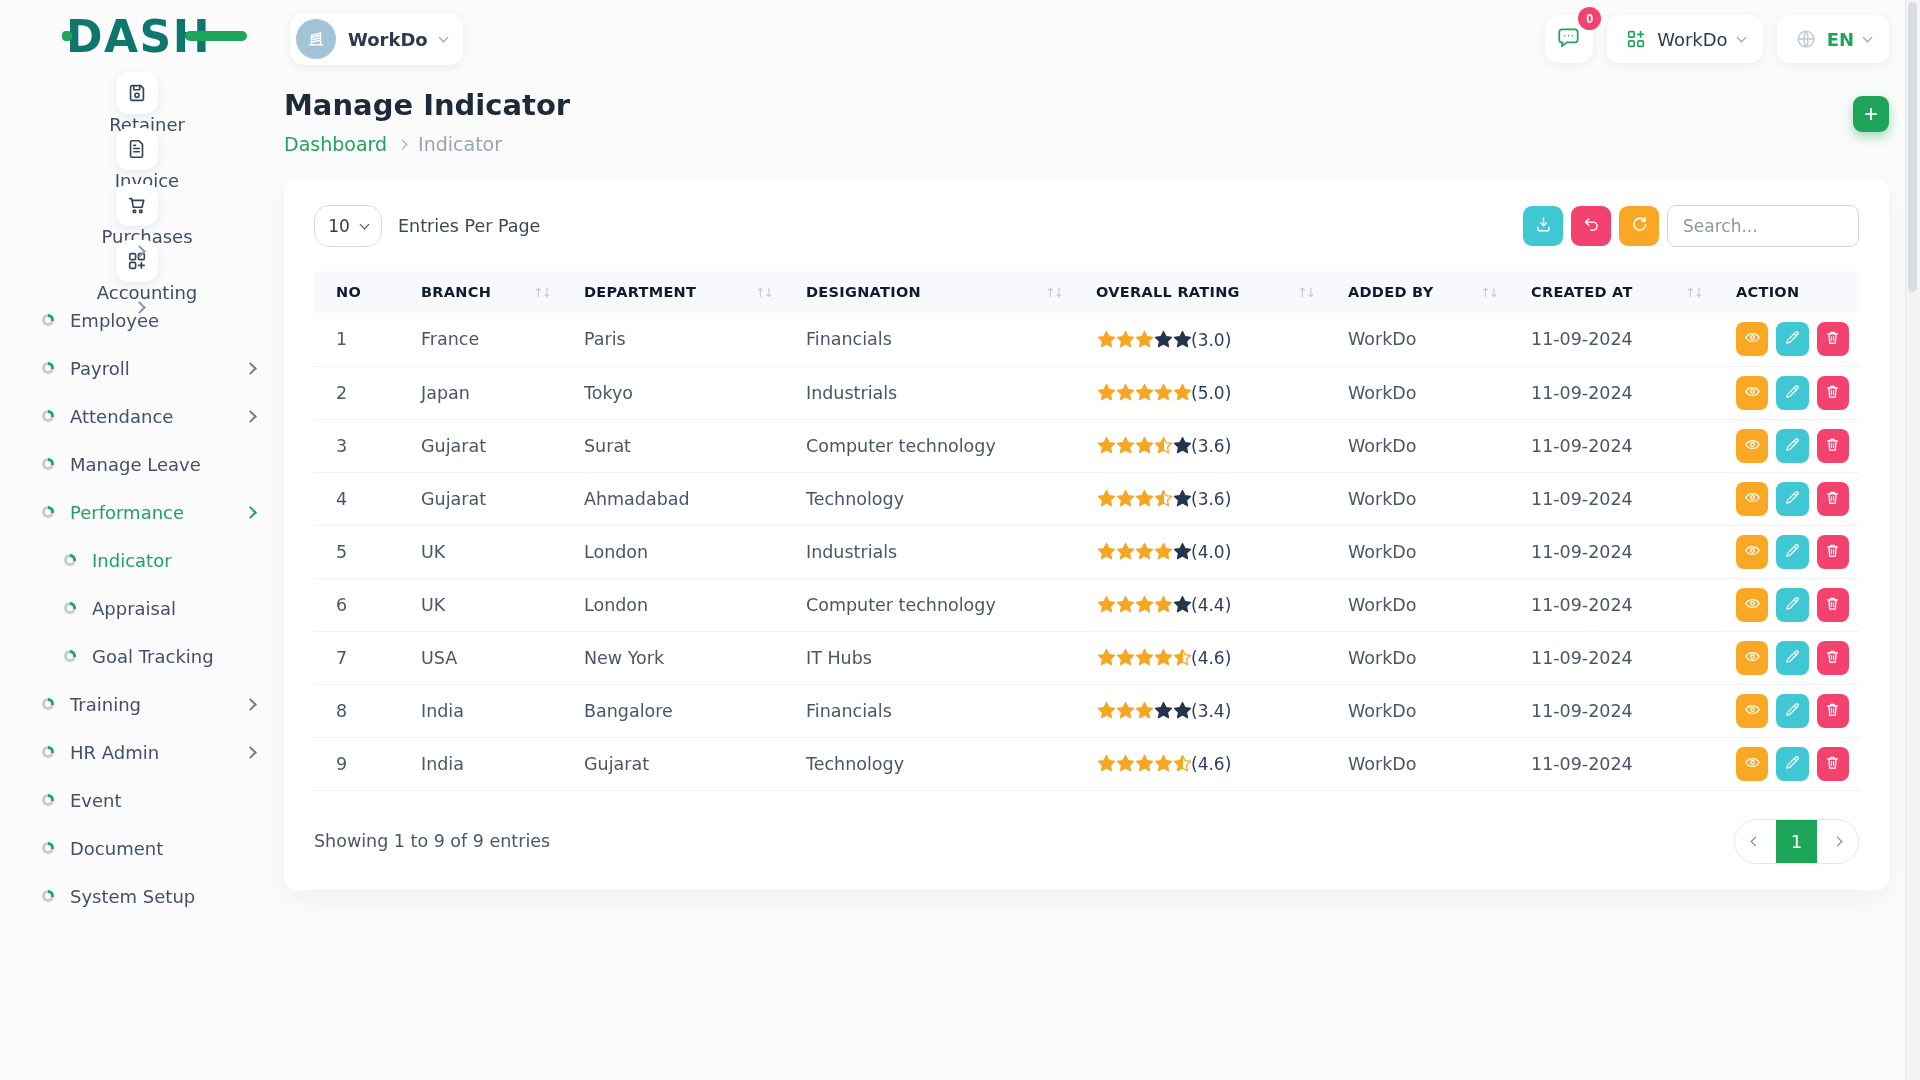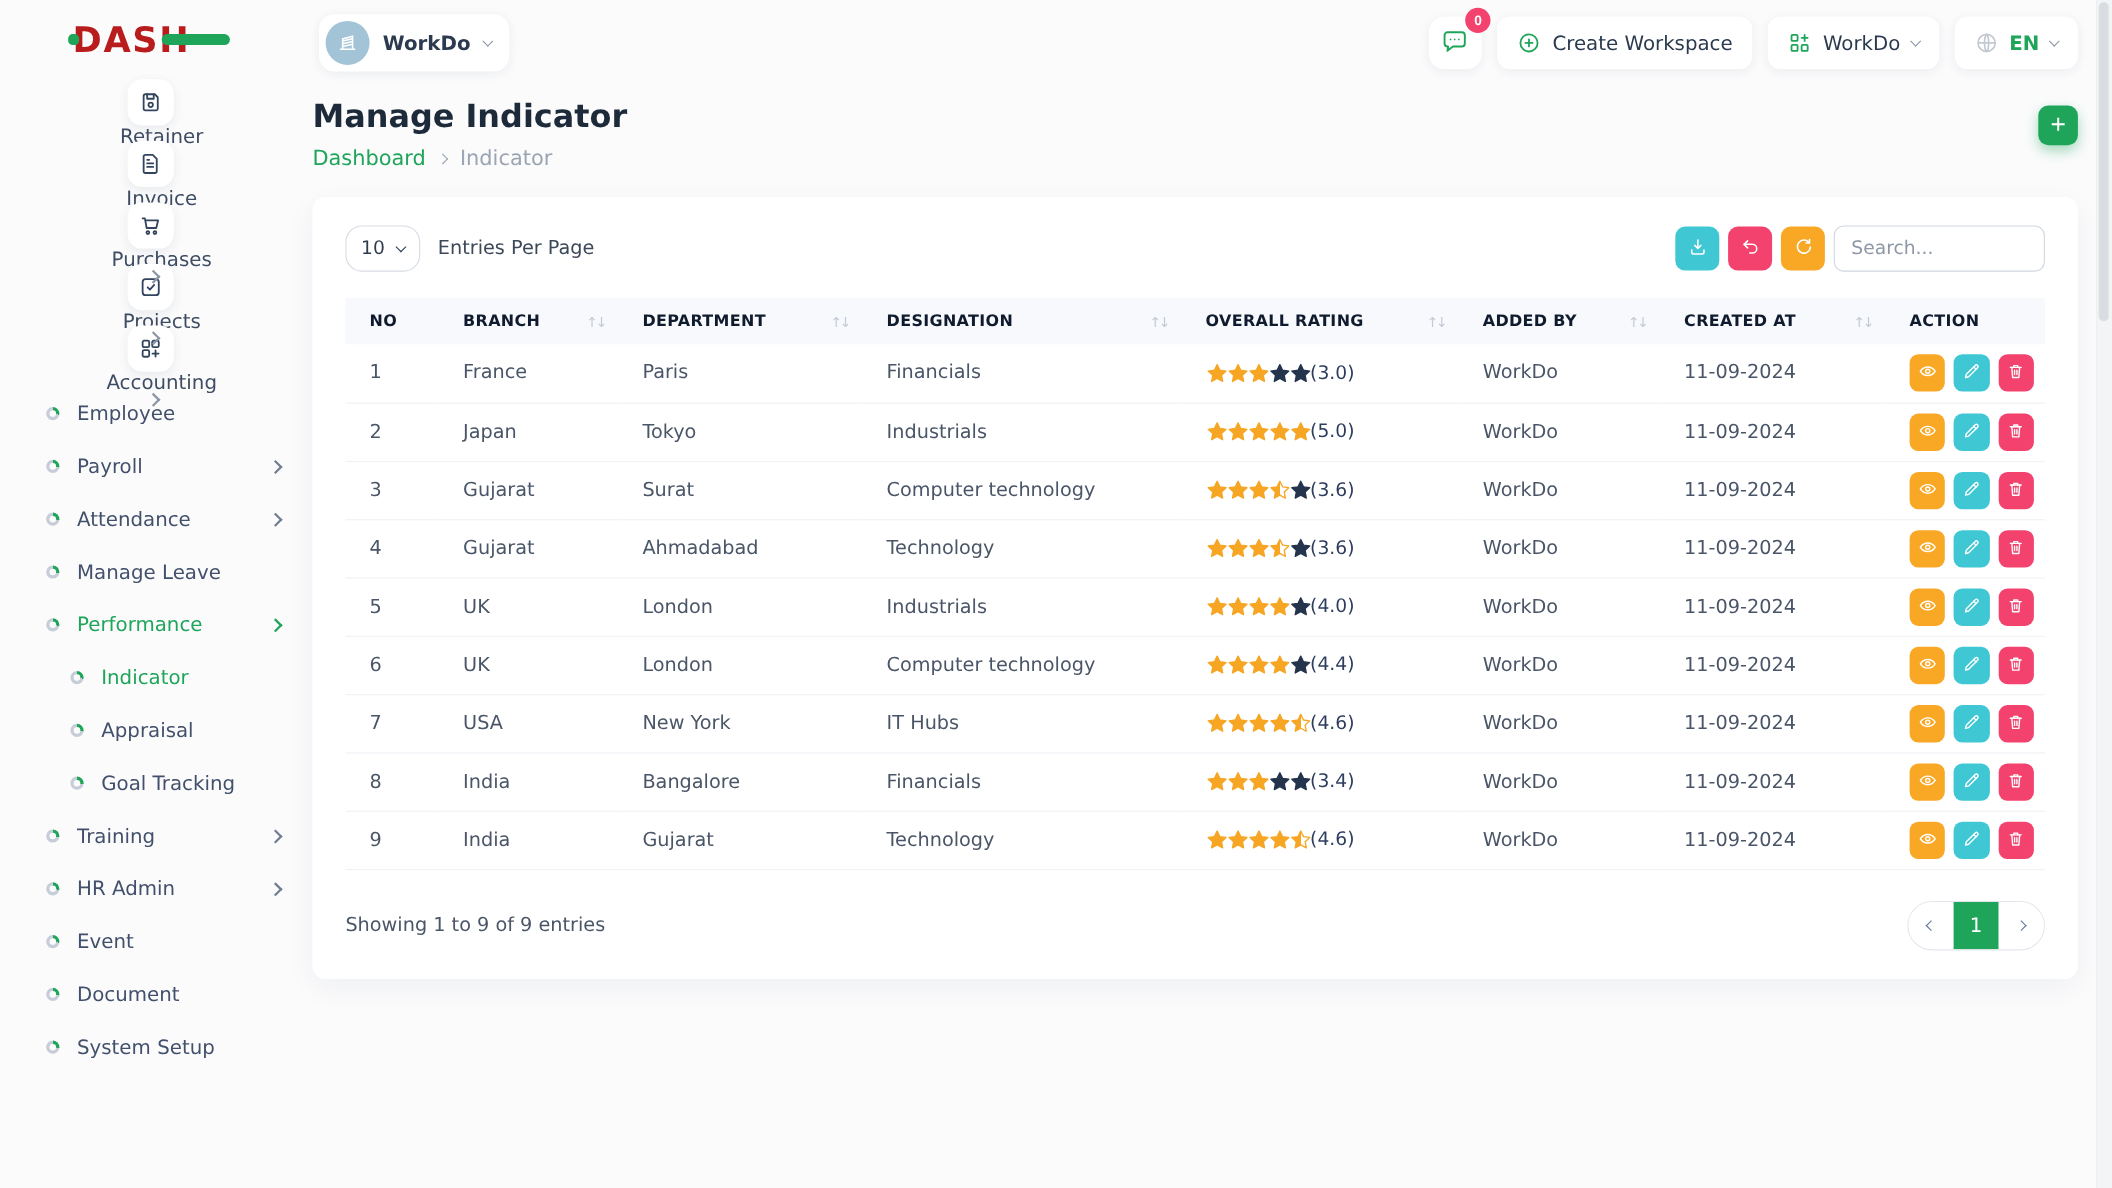--- a/index.html
+++ b/index.html
@@ -7,21 +7,21 @@
   body {
     width:1920px; height:1080px; overflow:hidden;
     background:#fbfbfc; color:#3c4858;
     font-family:"DejaVu Sans","Liberation Sans",sans-serif;
   }
   .app { display:flex; width:100%; height:100%; }
 
   
   .sidebar { flex:0 0 284px; width:284px; height:100%; overflow:hidden; }
   .logo { height:72px; display:flex; align-items:center; padding-left:66px; }
-  .logo-text { position:relative; font-size:32px; font-weight:800; color:#b91c1c; letter-spacing:1.5px; }
+  .logo-text { position:relative; font-size:44px; font-weight:800; color:#0f766e; letter-spacing:1.5px; }
   .logo-dot { position:absolute; left:-4px; top:50%; margin-top:-5px; width:10px; height:10px; border-radius:4px; background:#1ea55a; }
   .logo-bar { position:absolute; right:-36px; top:50%; margin-top:-5px; width:62px; height:10px; border-radius:6px; background:#1ea55a; }
 
   .chev { display:inline-block; width:9px; height:9px; border-right:2.2px solid currentColor; border-bottom:2.2px solid currentColor; flex:0 0 auto; }
   .chev.right { transform:rotate(-45deg); }
   .chev.down  { transform:rotate(45deg); margin-top:-3px; }
   .chev.left  { transform:rotate(135deg); }
   .chev.sm { width:7px; height:7px; border-width:1.8px; }
 
   .side-item { height:56px; display:flex; align-items:center; margin:0 14px 0 15px; padding-left:9px; border-radius:16px; cursor:pointer;flex-direction:column; }
@@ -166,30 +166,20 @@
               <circle cx="9.2" cy="19" r="1.4"></circle>
               <circle cx="16.2" cy="19" r="1.4"></circle>
             </svg>
           </span>
          <span class="side-label">Purchases</span>
           <span class="chev right"></span>
        </div>
         <div class="side-item">
          <span class="tile">
             <svg viewBox="0 0 24 24" fill="none" stroke="currentColor" stroke-width="1.8" stroke-linecap="round" stroke-linejoin="round">
-              <rect x="4" y="4" width="16" height="16" rx="3"></rect>
-              <path d="M9 12.2l2.2 2.2 4.3-4.6"></path>
-            </svg>
-          </span>
-         <span class="side-label">Projects</span>
-          <span class="chev right"></span>
-       </div>
-        <div class="side-item">
-         <span class="tile">
-            <svg viewBox="0 0 24 24" fill="none" stroke="currentColor" stroke-width="1.8" stroke-linecap="round" stroke-linejoin="round">
               <rect x="4" y="4" width="6.5" height="6.5" rx="1.5"></rect>
               <rect x="13.5" y="4" width="6.5" height="6.5" rx="1.5"></rect>
               <rect x="4" y="13.5" width="6.5" height="6.5" rx="1.5"></rect>
               <path d="M16.8 13.8v6M13.8 16.8h6"></path>
             </svg>
           </span>
          <span class="side-label">Accounting</span>
           <span class="chev right"></span>
        </div>
         <div class="side-sub lvl1">
@@ -272,29 +262,20 @@
             <svg viewBox="0 0 24 24" fill="none" stroke="currentColor" stroke-width="1.6" stroke-linecap="round" stroke-linejoin="round" width="26" height="26">
               <path d="M20 13.5a2.5 2.5 0 0 1-2.5 2.5H10l-4.6 3.6.6-3.6h-.5A2.5 2.5 0 0 1 3 13.5v-7A2.5 2.5 0 0 1 5.5 4h12A2.5 2.5 0 0 1 20 6.5z"></path>
               <circle cx="8" cy="10" r="0.7" fill="currentColor" stroke="none"></circle>
               <circle cx="11.5" cy="10" r="0.7" fill="currentColor" stroke="none"></circle>
               <circle cx="15" cy="10" r="0.7" fill="currentColor" stroke="none"></circle>
             </svg>
           </span>
           <span class="badge">0</span>
         </button>
 
-        <button class="pill-btn">
-          <span class="pb-ic green">
-            <svg viewBox="0 0 24 24" fill="none" stroke="currentColor" stroke-width="1.8" stroke-linecap="round">
-              <circle cx="12" cy="12" r="8.5"></circle>
-                <path d="M12 8.5v7M8.5 12h7"></path>
-            </svg>
-          </span>
-          <span>Create Workspace</span>
-        </button>
 
         <button class="pill-btn">
           <span class="pb-ic green">
             <svg viewBox="0 0 24 24" fill="none" stroke="currentColor" stroke-width="1.8" stroke-linecap="round" stroke-linejoin="round">
               <rect x="4" y="4" width="6" height="6" rx="1"></rect>
                 <rect x="4" y="14" width="6" height="6" rx="1"></rect>
                 <rect x="14" y="14" width="6" height="6" rx="1"></rect>
               <path d="M17 4v6M14 7h6"></path>
             </svg>
           </span>

